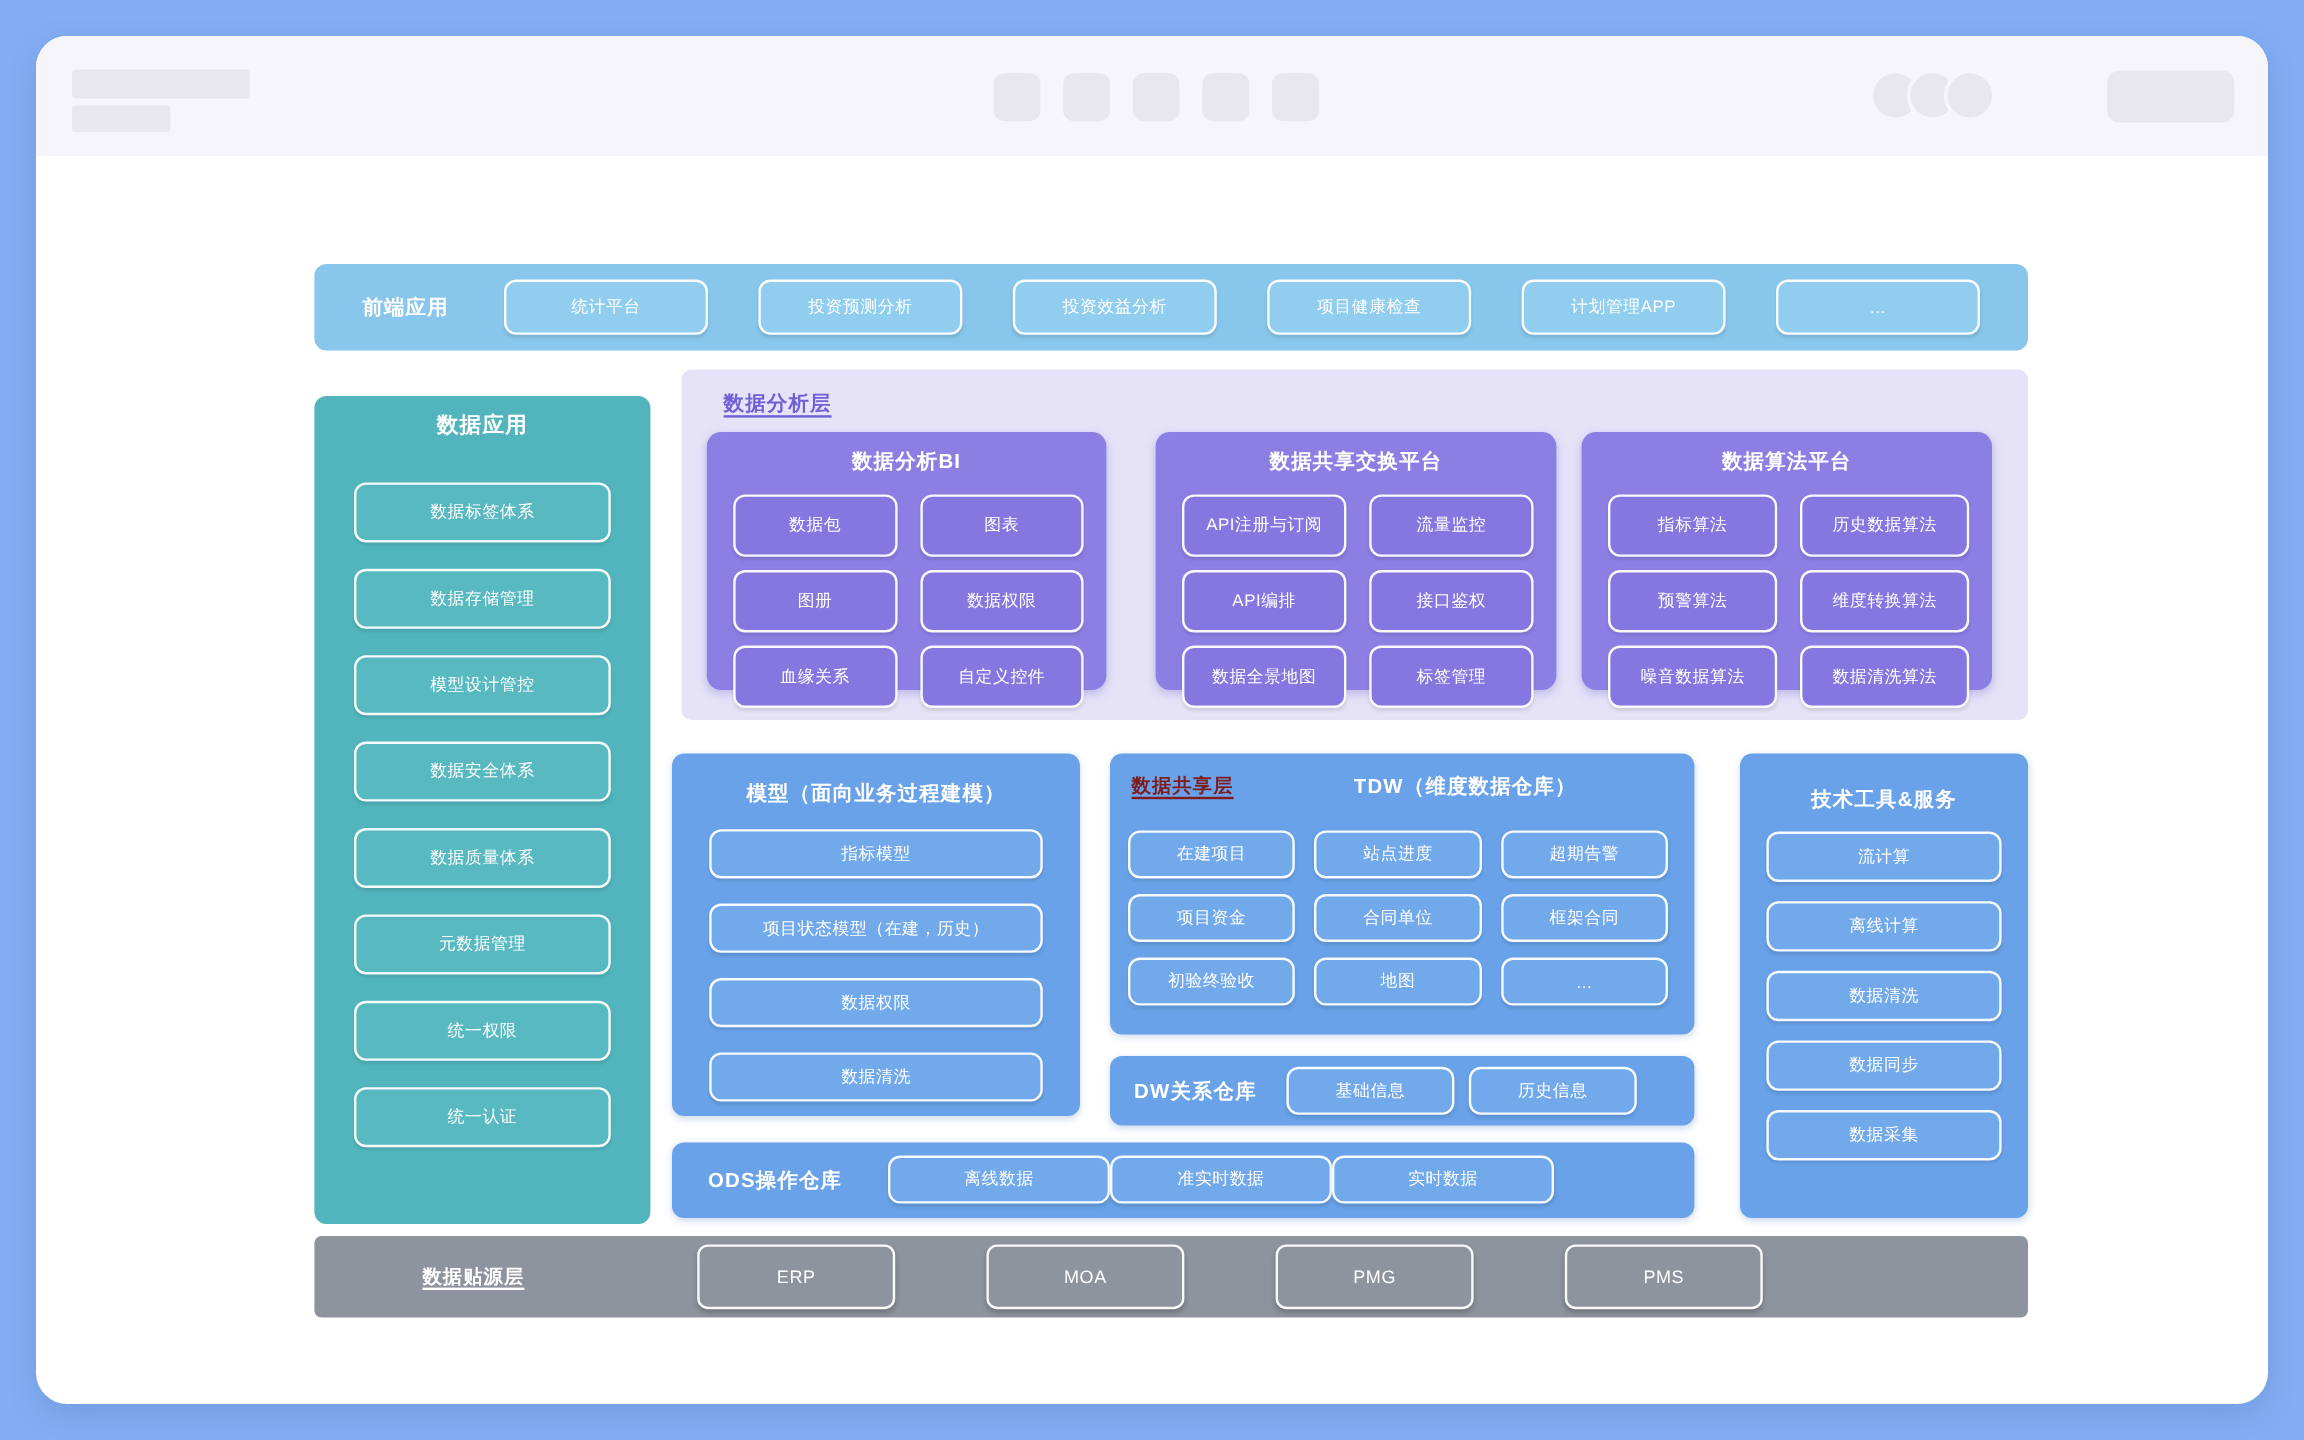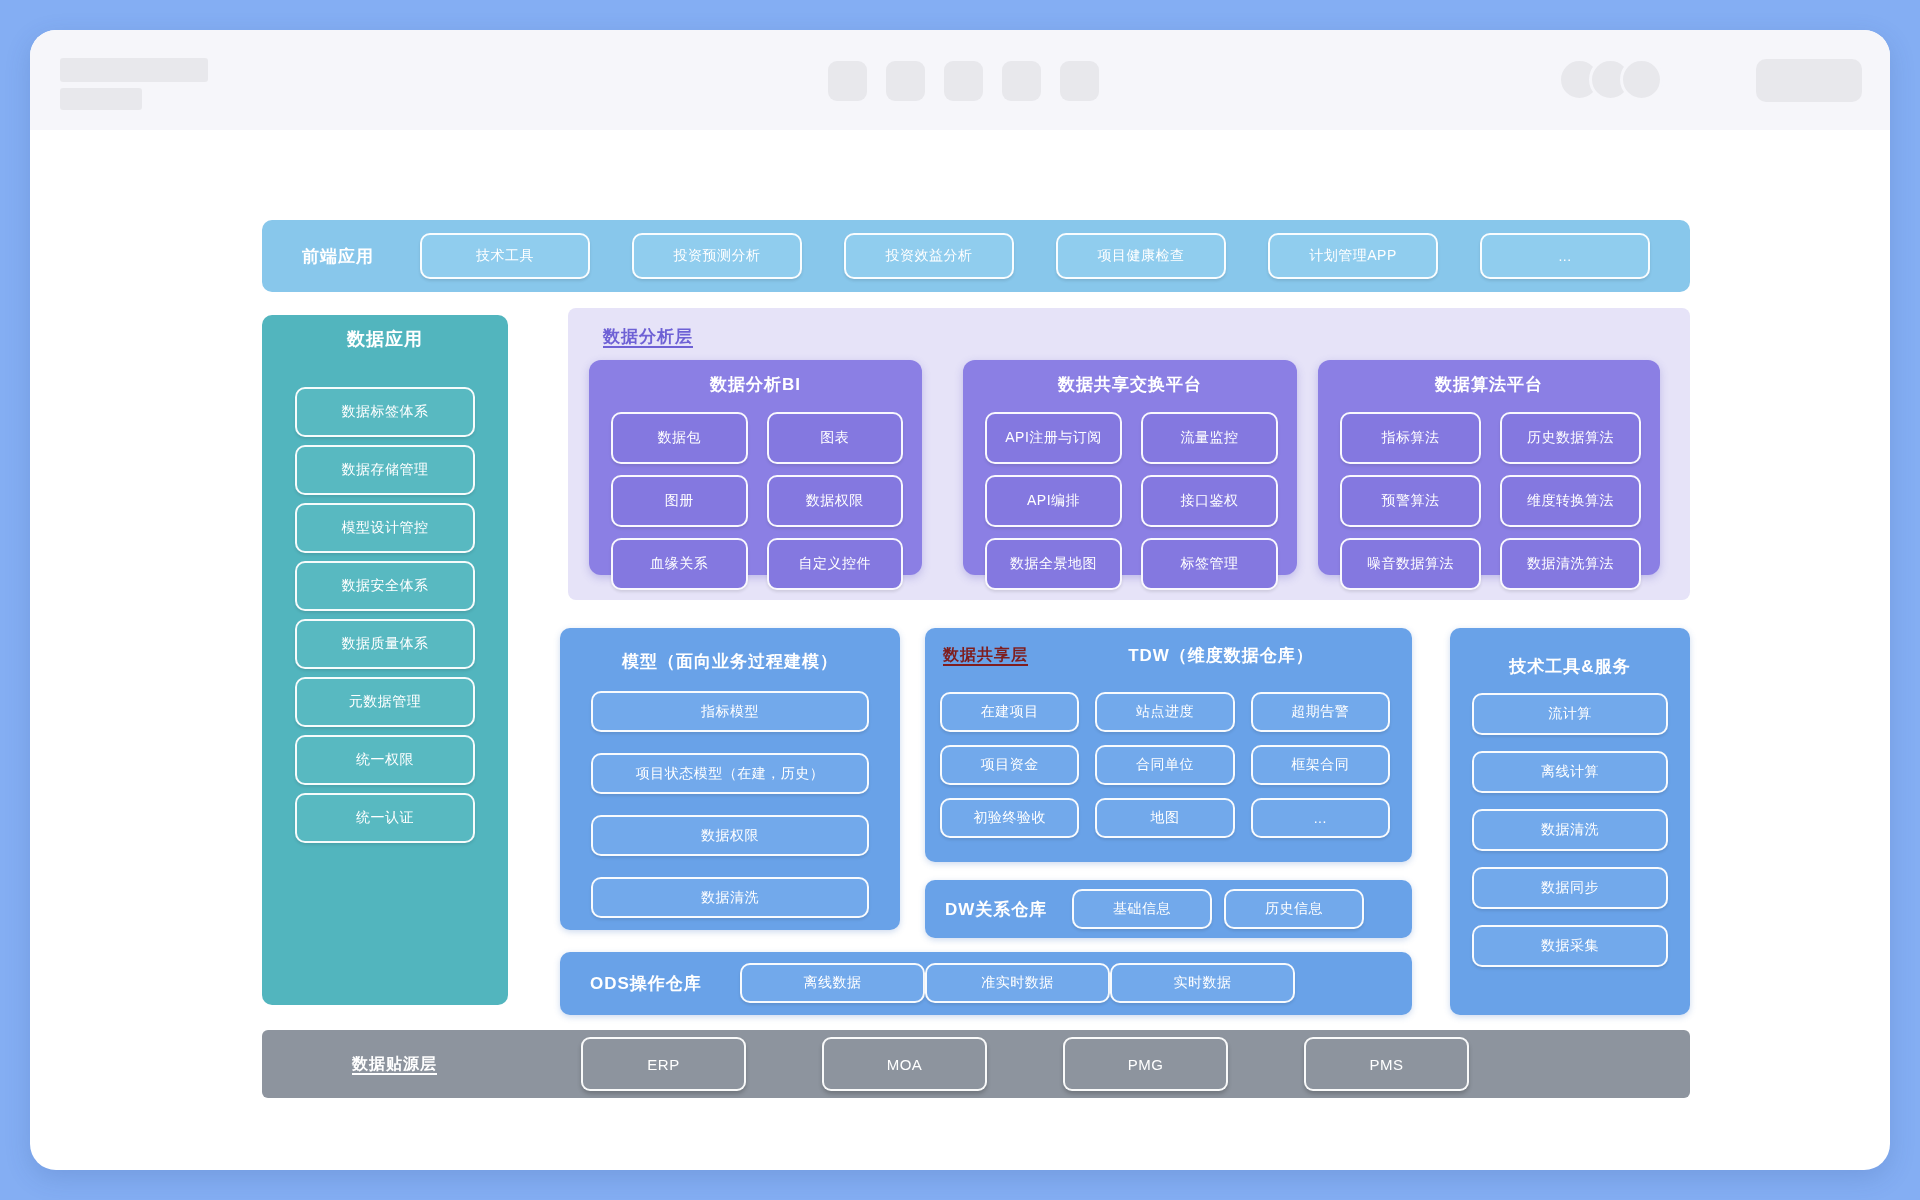--- a/index.html
+++ b/index.html
@@ -68,25 +68,25 @@
   
   .frontend {
     left: 232px; top: 190px; width: 1428px; height: 72px;
     background: var(--frontend-bar, #88c7eb); border-radius: 10px;
   }
   .frontend .side-label { left: 40px; }
   .frontend-row { position: absolute; left: 158px; top: 13px; display: flex; gap: 42px; }
   .frontend .pill { width: 170px; height: 46px; background: var(--frontend-pill, #90cdee); }
   
   .teal {
-    left: 232px; top: 285px; width: 246px; height: 690px;
+    left: 232px; top: 300px; width: 280px; height: 690px;
     background: var(--teal-panel, #52b5be); border-radius: 10px;
   }
   .teal .box-title { top: 12px; font-size: 18px; }
-  .teal-list { position: absolute; top: 72px; left: 33px; right: 33px; display: flex; flex-direction: column; gap: 8px; }
+  .teal-list { position: absolute; top: 72px; left: 33px; right: 33px; display: flex; flex-direction: column; gap: 22px; }
   .teal .pill { height: 50px; background: var(--teal-pill, #58b9c1); }
   
   .lavender {
     left: 538px; top: 278px; width: 1122px; height: 292px;
     background: var(--analysis-bg, #e6e3f8); border-radius: 8px;
   }
   .analysis-label {
     position: absolute; left: 35px; top: 17px;
     color: var(--analysis-label, #6e61d5);
     font-weight: 700; font-size: 17px; letter-spacing: 1px;
@@ -167,21 +167,21 @@
         <div class="ph-circle"></div>
         <div class="ph-circle"></div>
       </div>
       <div class="ph ph-rect"></div>
     </div>
 
     <div class="panel frontend">
       <div class="side-label">前端应用</div>
       <div class="frontend-row">
 
-          <div class="pill">技术工具</div>
+          <div class="pill">统计平台</div>
 
           <div class="pill">投资预测分析</div>
 
           <div class="pill">投资效益分析</div>
 
           <div class="pill">项目健康检查</div>
 
           <div class="pill">计划管理APP</div>
 
           <div class="pill">...</div>

